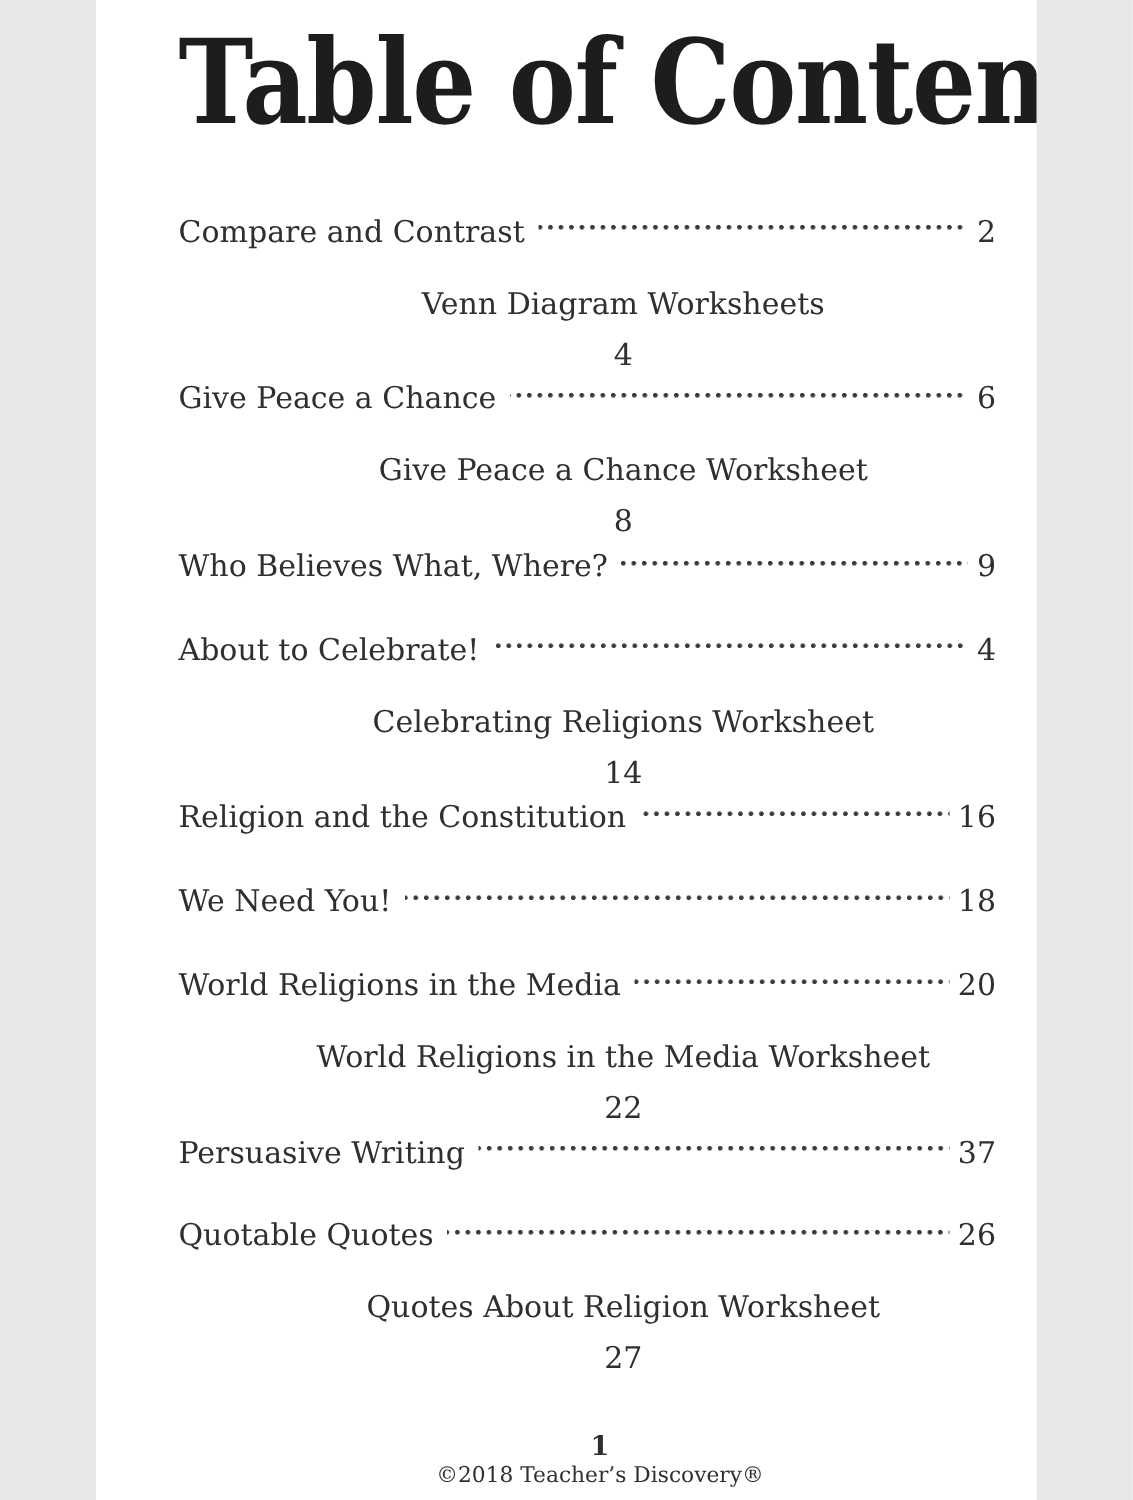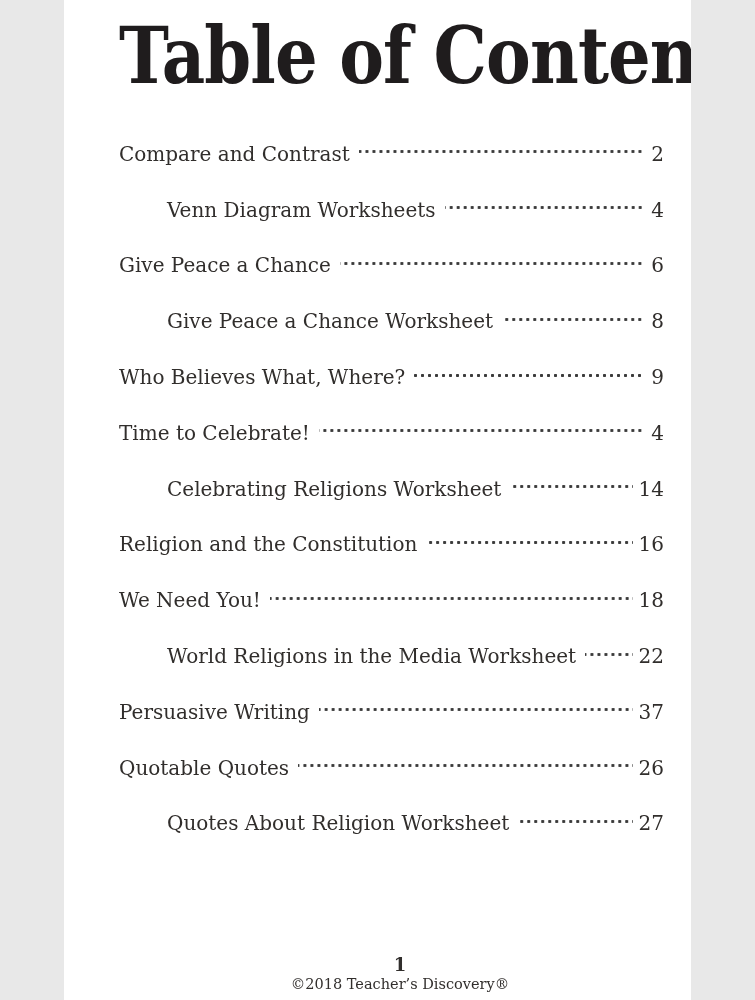--- a/index.html
+++ b/index.html
@@ -38,21 +38,21 @@
   .toc-row {
     display: flex;
     align-items: center;
     height: 55.8px;
     box-sizing: border-box;
     padding-bottom: 11px;
     font-size: 20px;
     line-height: 29px;
     color: var(--text, #312e2c);
   }
-  .toc-row.indent { padding-left: 48px; }
+  .toc-row.indent { padding-left: 48px; flex-direction: column; }
   .toc-label { white-space: nowrap; }
   .toc-dots {
     flex: 1 1 auto;
     height: 3px;
     margin: 0 6px 5px 9px;
     background-image: radial-gradient(circle at 1.5px 1.5px, var(--dots, #3b3b3b) 1.35px, transparent 1.75px);
     background-size: 7px 3px;
     background-repeat: repeat-x;
     background-position: right bottom;
   }
@@ -102,38 +102,43 @@
       <span class="toc-label">Give Peace a Chance Worksheet</span>
       <span class="toc-dots"></span>
       <span class="toc-page">8</span>
     </li>
       <li class="toc-row">
       <span class="toc-label">Who Believes What, Where?</span>
       <span class="toc-dots"></span>
       <span class="toc-page">9</span>
     </li>
       <li class="toc-row">
-      <span class="toc-label">Time to Celebrate!</span>
+      <span class="toc-label">About to Celebrate!</span>
       <span class="toc-dots"></span>
       <span class="toc-page">4</span>
     </li>
       <li class="toc-row indent">
       <span class="toc-label">Celebrating Religions Worksheet</span>
       <span class="toc-dots"></span>
       <span class="toc-page">14</span>
     </li>
       <li class="toc-row">
       <span class="toc-label">Religion and the Constitution</span>
       <span class="toc-dots"></span>
       <span class="toc-page">16</span>
     </li>
       <li class="toc-row">
       <span class="toc-label">We Need You!</span>
       <span class="toc-dots"></span>
       <span class="toc-page">18</span>
+    </li>
+      <li class="toc-row">
+      <span class="toc-label">World Religions in the Media</span>
+      <span class="toc-dots"></span>
+      <span class="toc-page">20</span>
     </li>
       <li class="toc-row indent">
       <span class="toc-label">World Religions in the Media Worksheet</span>
       <span class="toc-dots"></span>
       <span class="toc-page">22</span>
     </li>
       <li class="toc-row">
       <span class="toc-label">Persuasive Writing</span>
       <span class="toc-dots"></span>
       <span class="toc-page">37</span>

